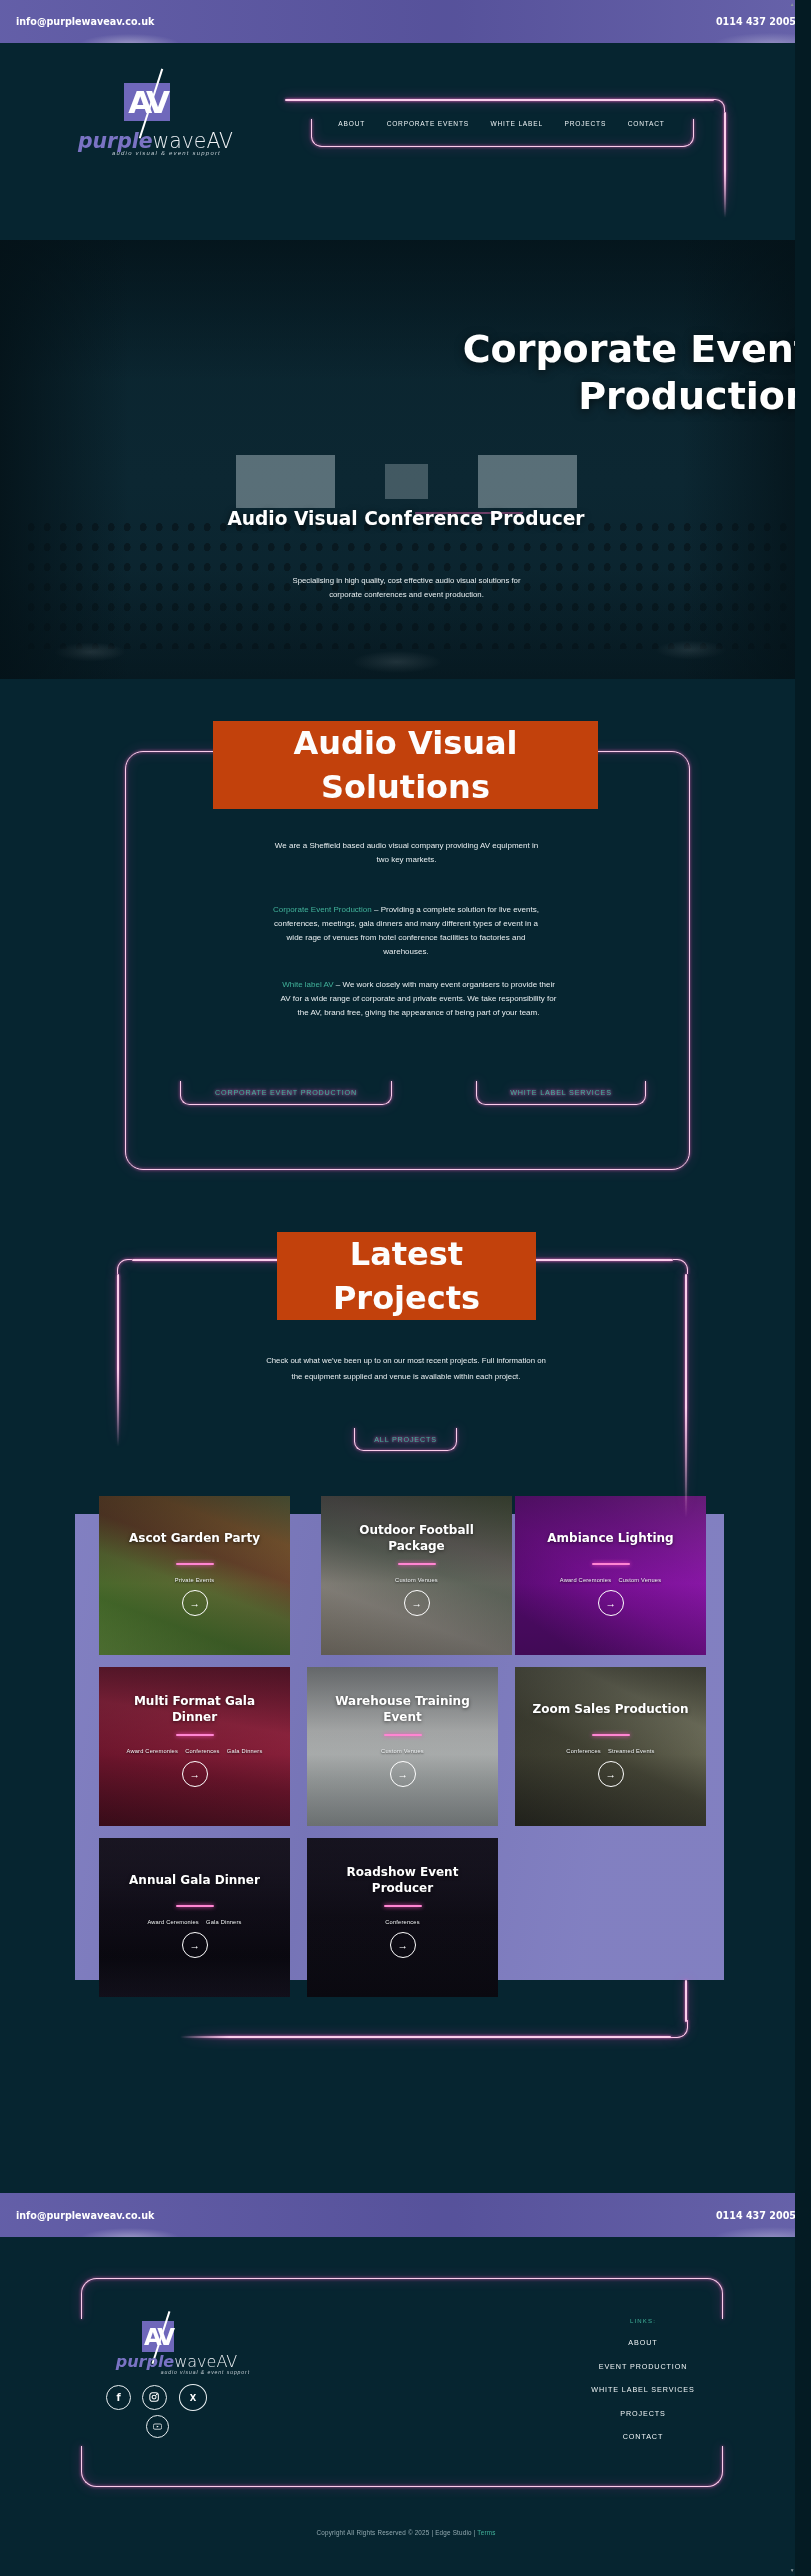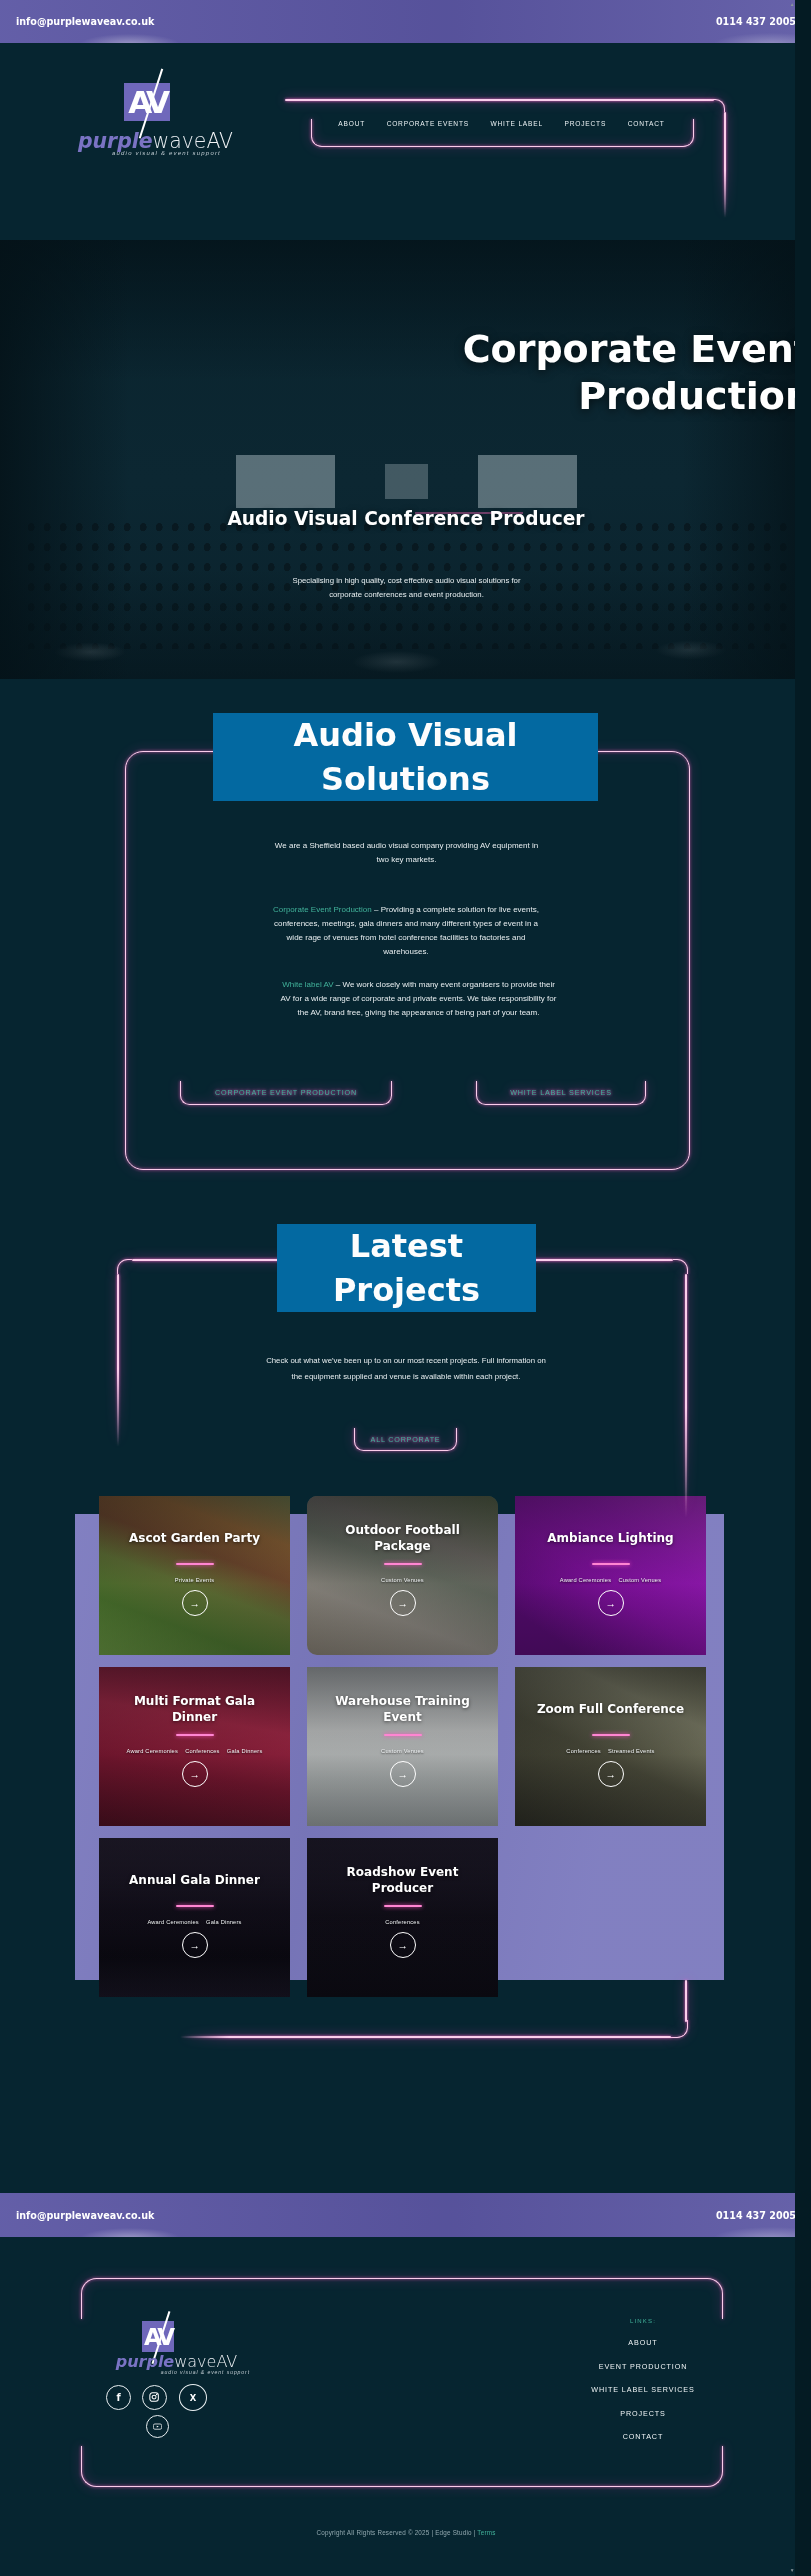--- a/index.html
+++ b/index.html
@@ -54,21 +54,21 @@
                          radial-gradient(ellipse 72px 18px at 397px 37px,rgba(165,180,188,.30),transparent 62%),
                          radial-gradient(ellipse 57px 15.6px at 691px 25px,rgba(150,168,176,.28),transparent 62%);}
   .hero-title{left:0;top:326px;width:812px;text-align:right;font-family:"DejaVu Sans",sans-serif;
         font-weight:800;font-size:38px;line-height:47px;color:#ffffff;text-shadow:0 1.8px 9.6px rgba(0,0,0,.6);}
   .hero-sub{left:0;top:508px;width:812px;text-align:center;font-family:"DejaVu Sans",sans-serif;
         font-weight:bold;font-size:18.6px;color:#ffffff;text-shadow:0 1.2px 6px rgba(0,0,0,.6);}
   .hero-desc{left:277px;top:574px;width:259px;text-align:center;font-size:7.8px;line-height:14.4px;color:#e9eff1;}
 
   
   .big-heading{font-family:"DejaVu Sans",sans-serif;font-weight:800;font-size:32px;line-height:44px;
-        color:#fdfdfd;text-align:center;background:#0369a1;z-index:3;}
+        color:#fdfdfd;text-align:center;background:#c2410c;z-index:3;margin-top:8px;}
 
   .body-copy{font-size:8px;line-height:14px;text-align:center;color:#e8eef0;z-index:3;}
   .teal{color:#41b29a;}
 
   .btn-bracket{border:1.5px solid #fbcdeb;border-top:none;border-radius:0 0 9.6px 9.6px;
         display:flex;align-items:center;justify-content:center;color:#41b29a;font-size:7.2px;
         letter-spacing:0.8px;cursor:pointer;white-space:nowrap;z-index:3;box-sizing:border-box;}
 
   .avs-box{border:1.8px solid #fbcdeb;border-radius:18px;z-index:1;}
 
@@ -170,38 +170,38 @@
   <div class="abs hline neon" style="left:132px;top:1259px;width:541px;"></div>
   <div class="abs corner neon" style="left:673px;top:1259px;width:14.4px;height:14.4px;border-left:none;border-bottom:none;border-top-right-radius:10.8px;"></div>
   <div class="abs vline neon fadeB" style="left:117px;top:1274px;height:173px;"></div>
   <div class="abs vline neon fadeB" style="left:685px;top:1274px;height:244px;z-index:5;"></div>
 
   <div class="abs big-heading" style="left:277px;top:1224px;width:259px;">
     <div>Latest</div>
     <div>Projects</div>
   </div>
   <div class="abs body-copy" style="left:263px;top:1353px;width:286px;line-height:16px;font-size:7.8px;">Check out what we've been up to on our most recent projects. Full information on the equipment supplied and venue is available within each project.</div>
-  <div class="abs btn-bracket neon" style="left:354px;top:1428px;width:103px;height:23px;">ALL CORPORATE</div>
+  <div class="abs btn-bracket neon" style="left:354px;top:1428px;width:103px;height:23px;">ALL PROJECTS</div>
 
   <div class="abs panel"></div>
 
   <div class="abs card" style="left:99px;top:1496px;">
     <div class="card-bg bg1" title="garden party with brick house, white tables and lawn"></div>
     <div class="card-shade"></div>
     <div class="card-title">Ascot Garden Party</div>
     <div class="card-line"></div>
     <div class="card-tags">
         <span>Private Events</span>
       </div>
     <div class="card-arrow">
         <span>→</span>
       </div>
   </div>
 
-  <div class="abs card" style="left:307px;top:1496px;border-radius:10px;">
+  <div class="abs card" style="left:321px;top:1496px;">
     <div class="card-bg bg2" title="outdoor courtyard with crowd watching football on big screen"></div>
     <div class="card-shade"></div>
     <div class="card-title">Outdoor Football Package</div>
     <div class="card-line"></div>
     <div class="card-tags">
         <span>Custom Venues</span>
       </div>
     <div class="card-arrow">
         <span>→</span>
       </div>
@@ -245,21 +245,21 @@
         <span>Custom Venues</span>
       </div>
     <div class="card-arrow">
         <span>→</span>
       </div>
   </div>
 
   <div class="abs card" style="left:515px;top:1667px;">
     <div class="card-bg bg6" title="broadcast camera and monitors at streamed conference"></div>
     <div class="card-shade"></div>
-    <div class="card-title">Zoom Full Conference</div>
+    <div class="card-title">Zoom Sales Production</div>
     <div class="card-line"></div>
     <div class="card-tags">
         <span>Conferences</span>
         <span>Streamed Events</span>
       </div>
     <div class="card-arrow">
         <span>→</span>
       </div>
   </div>
 

